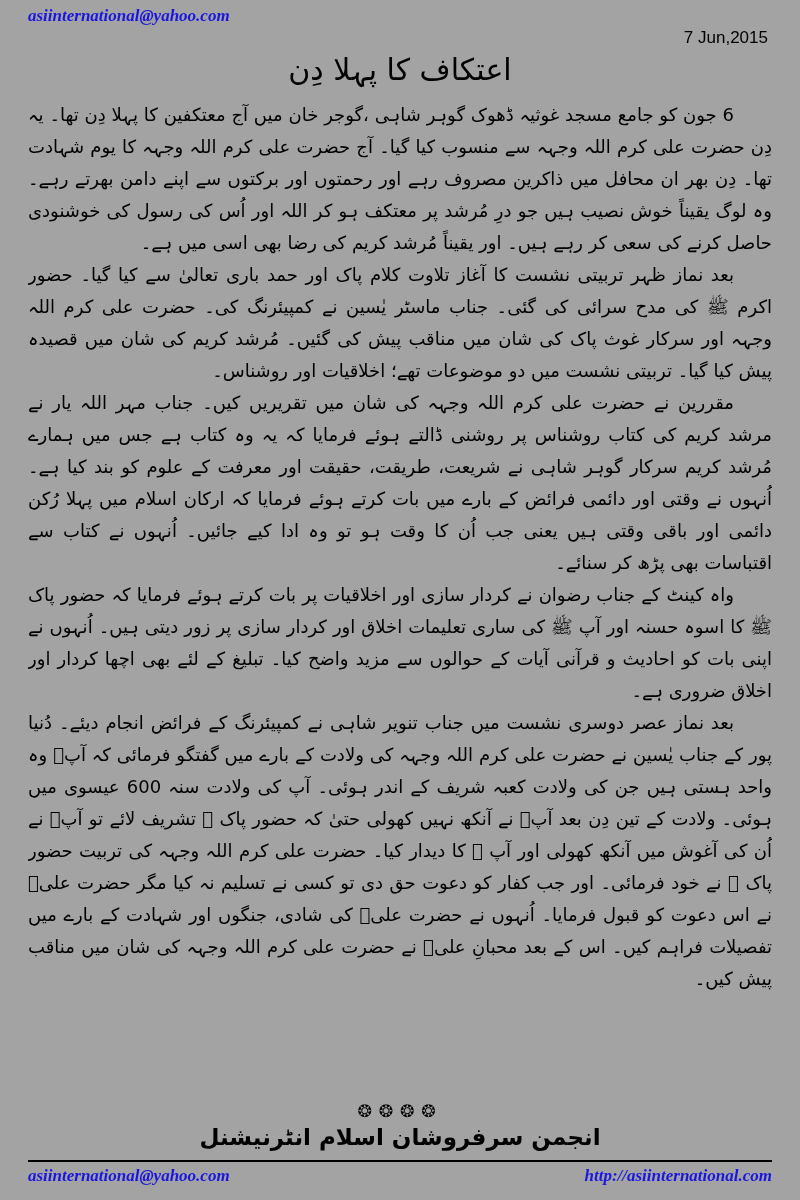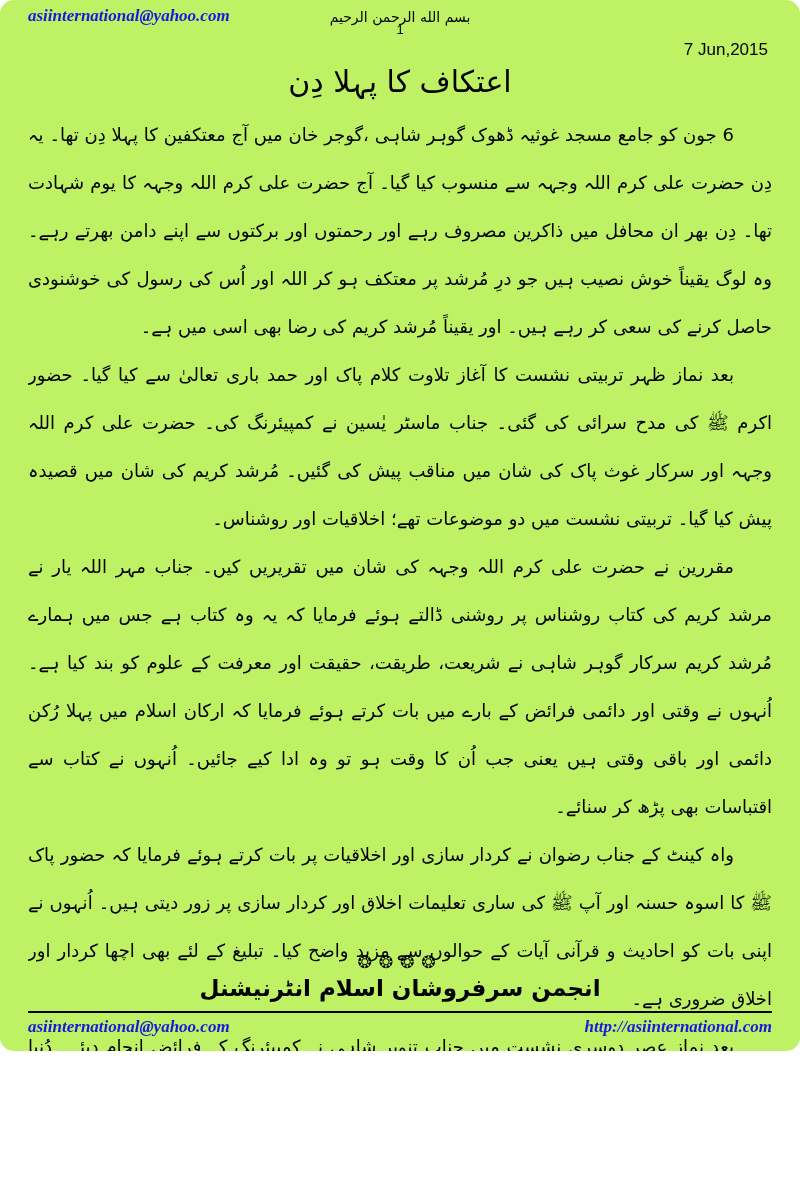--- a/index.html
+++ b/index.html
@@ -3,29 +3,28 @@
 <meta charset="utf-8">
 <style>
   html, body {
     margin: 0;
     padding: 0;
     background: #ffffff;
   }
   .page {
     position: relative;
     width: 800px;
-    height: 1051px;
+    height: 1200px;
     margin: 0 auto;
-    background: #bef264;
+    background: #a3a3a3;
     box-sizing: border-box;
     padding: 6px 28px 0 28px;
     overflow: hidden;
     font-family: "DejaVu Sans", sans-serif;
     color: #000000;
-    border-radius: 14px;
   }
   
   .header-grid {
     display: grid;
     grid-template-columns: 260px 1fr 260px;
     align-items: start;
   }
   .link-blue {
     color: #1a16e0;
     font-family: "Liberation Serif", serif;
@@ -64,21 +63,21 @@
     font-size: 30px;
     font-weight: normal;
     margin: 4px 0 12px 0;
     letter-spacing: 1px;
   }
   
   .body-text {
     direction: rtl;
     text-align: justify;
     font-size: 18px;
-    line-height: 48px;
+    line-height: 32px;
     height: 952px;
     overflow: hidden;
   }
   .body-text p {
     margin: 0;
     text-indent: 38px;
   }
   
   .footer {
     position: absolute;
@@ -110,24 +109,20 @@
     align-items: baseline;
   }
 </style>
 </head>
 <body>
 
 <div class="page">
 
   <div class="header-grid">
     <a class="link-blue" href="#">asiinternational@yahoo.com</a>
-    <div class="bismillah-wrap">
-      <div class="bismillah">بسم الله الرحمن الرحيم</div>
-      <div class="page-number">1</div>
-    </div>
     <div></div>
   </div>
 
   <div class="date-row">7 Jun,2015</div>
 
   <div class="doc-title">اعتکاف کا پہلا دِن</div>
 
   <div class="body-text">
     <p>6 جون کو جامع مسجد غوثیہ ڈھوک گوہر شاہی ،گوجر خان میں آج معتکفین کا پہلا دِن تھا۔ یہ دِن حضرت علی کرم اللہ وجہہ سے منسوب کیا گیا۔ آج حضرت علی کرم اللہ وجہہ کا یوم شہادت تھا۔ دِن بھر ان محافل میں ذاکرین مصروف رہے اور رحمتوں اور برکتوں سے اپنے دامن بھرتے رہے۔ وہ لوگ یقیناً خوش نصیب ہیں جو درِ مُرشد پر معتکف ہو کر اللہ اور اُس کی رسول کی خوشنودی حاصل کرنے کی سعی کر رہے ہیں۔ اور یقیناً مُرشد کریم کی رضا بھی اسی میں ہے۔</p>
     <p>بعد نماز ظہر تربیتی نشست کا آغاز تلاوت کلام پاک اور حمد باری تعالیٰ سے کیا گیا۔ حضور اکرم ﷺ کی مدح سرائی کی گئی۔ جناب ماسٹر یٰسین نے کمپیئرنگ کی۔ حضرت علی کرم اللہ وجہہ اور سرکار غوث پاک کی شان میں مناقب پیش کی گئیں۔ مُرشد کریم کی شان میں قصیدہ پیش کیا گیا۔ تربیتی نشست میں دو موضوعات تھے؛ اخلاقیات اور روشناس۔</p>

